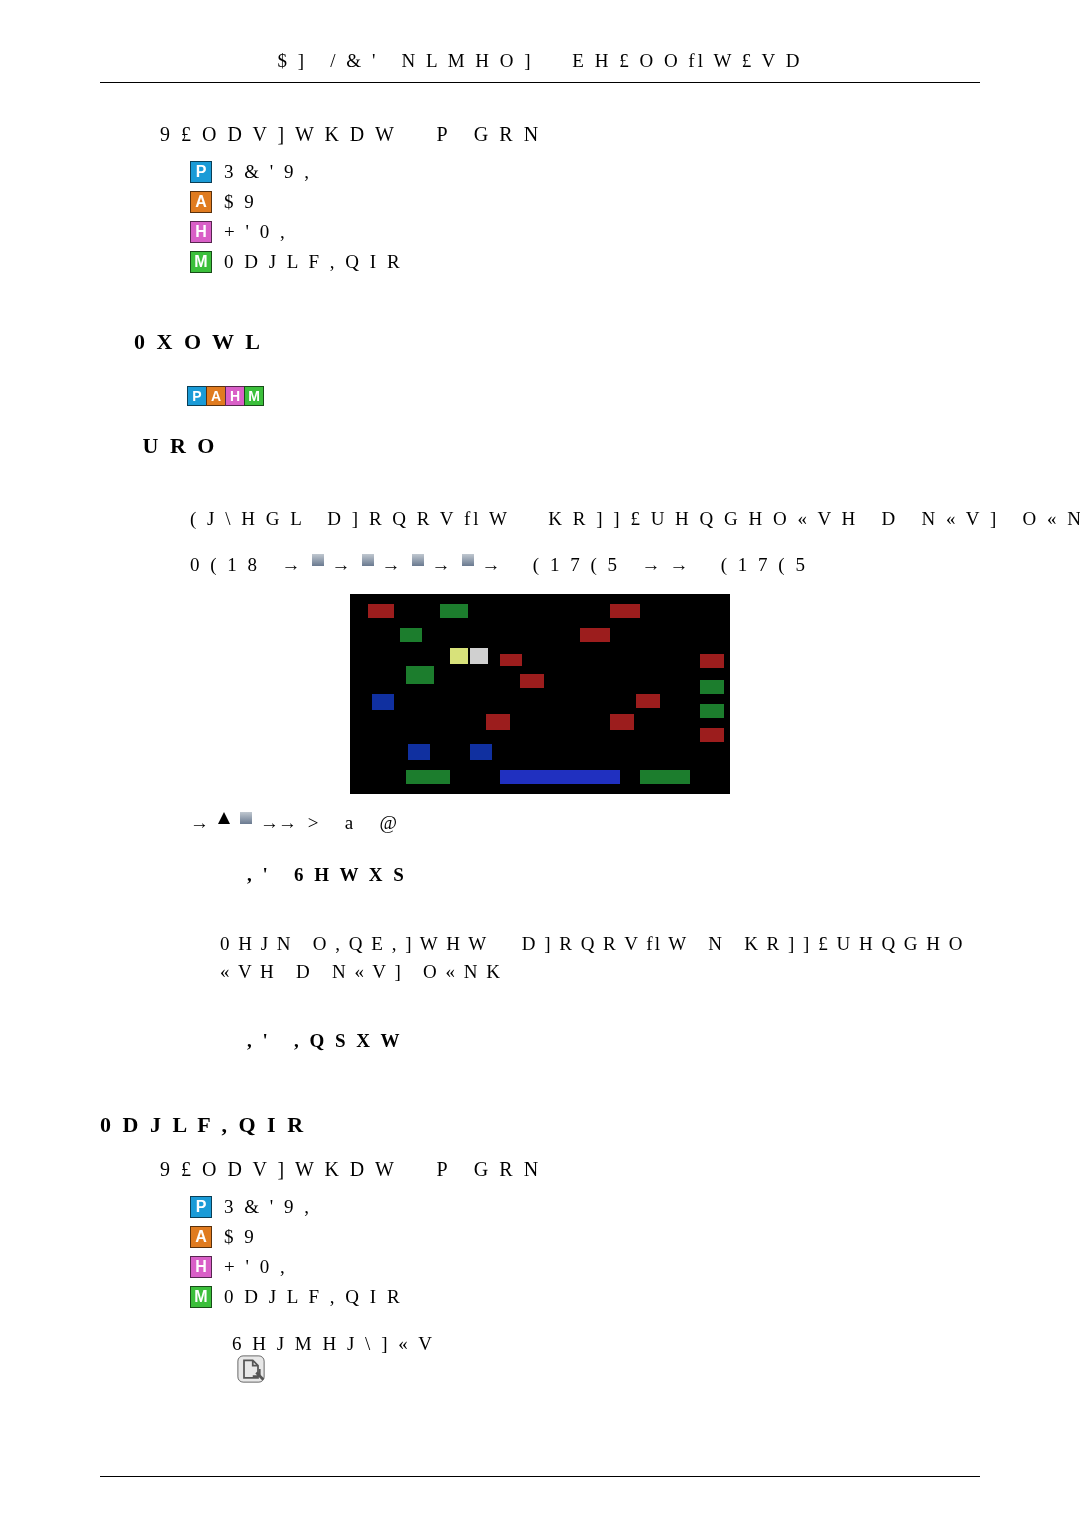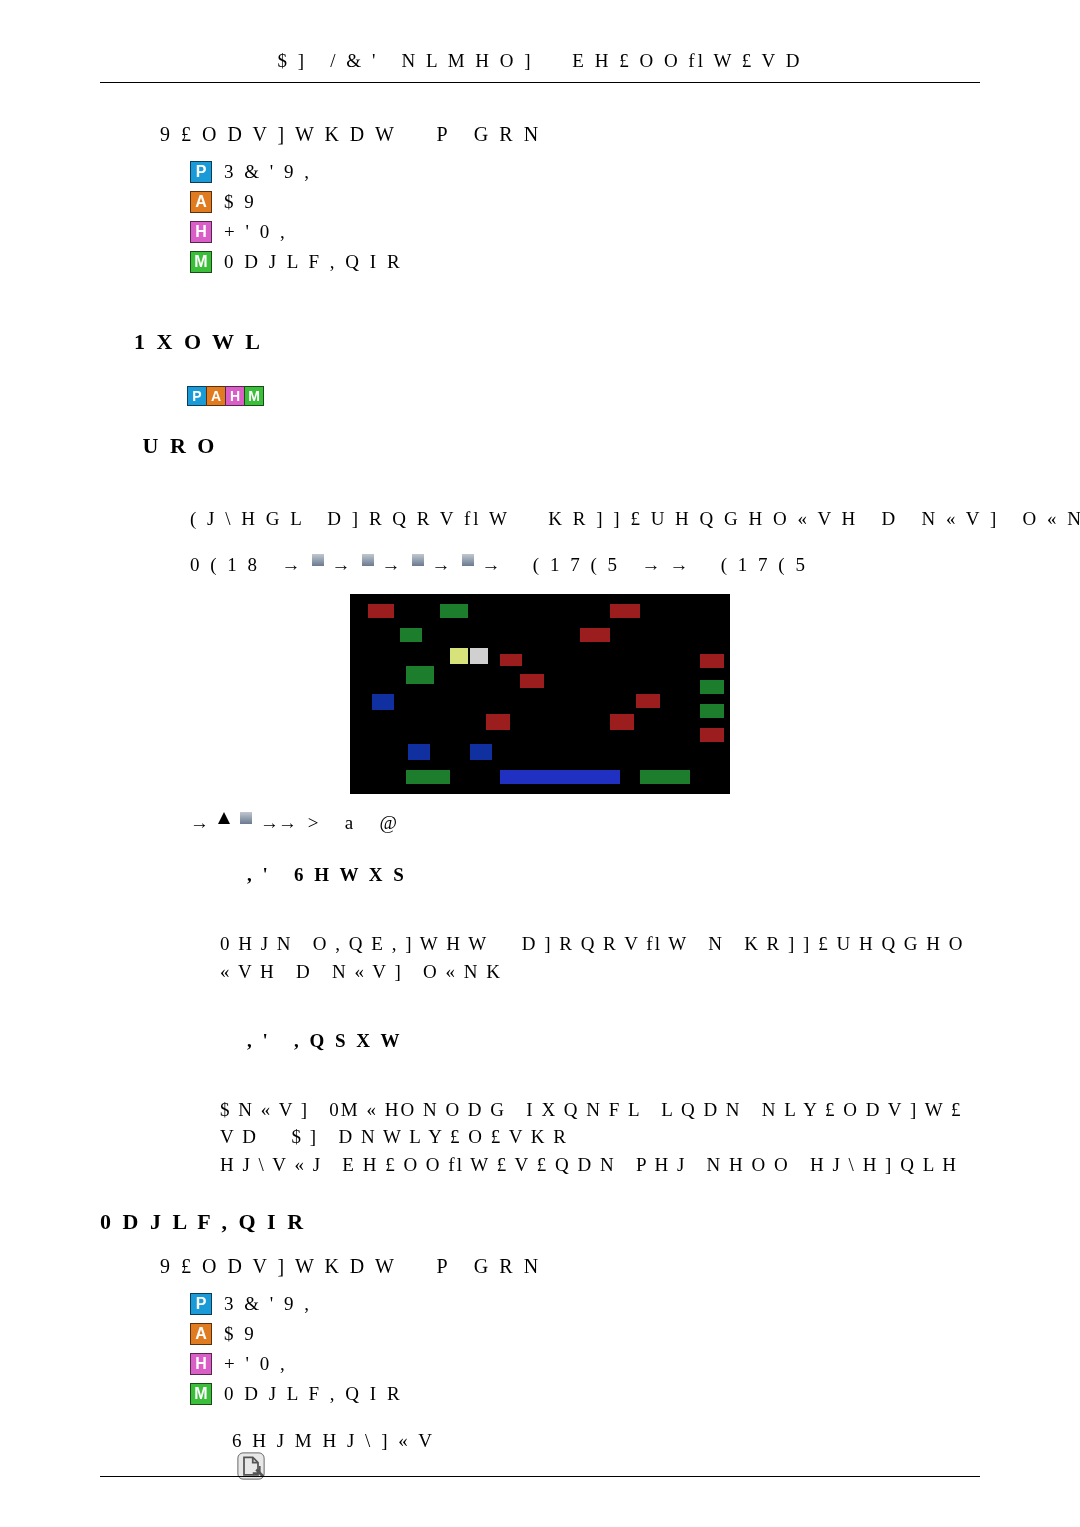--- a/index.html
+++ b/index.html
@@ -184,21 +184,21 @@
       <span class="mode-icon icon-H">H</span>
       <span>+ ' 0 ,</span>
     </div>
     <div class="mode-row">
       <span class="mode-icon icon-M">M</span>
       <span>0 D J L F , Q I R</span>
     </div>
   </div>
 
   <h2>
-    <span>1 X O W L   </span>
+    <span>0 X O W L   </span>
     <span class="h2-inline-icons">
       <span class="mode-icon icon-P">P</span><span class="mode-icon icon-A">A</span><span class="mode-icon icon-H">H</span><span class="mode-icon icon-M">M</span>
     </span>
     <span> U R O</span>
   </h2>
 
   <div class="body-para">( J \ H G L   D ] R Q R V fl W     K R ] ] £ U H Q G H O « V H   D   N « V ]   O « N K H ]</div>
 
   <div class="menu-line">
     <span>0 ( 1 8  </span>
@@ -247,22 +247,20 @@
     <span style="margin-left:-10px;">→ &gt;   a   @</span>
   </div>
 
   <div class="step">
     <span class="label">, '   6 H W X S</span>
   </div>
   <div class="step">0 H J N   O , Q E , ] W H W     D ] R Q R V fl W   N   K R ] ] £ U H Q G H O « V H   D   N « V ]   O « N K</div>
   <div class="step">
     <span class="label">, '   , Q S X W</span>
   </div>
-  <div class="step">$ N « V ]   0M « HO N O D G   I X Q N F L   L Q D N   N L Y £ O D V ] W £ V D     $ ]   D N W L Y £ O £ V K R
-H J \ V « J   E H £ O O fl W £ V £ Q D N   P H J   N H O O   H J \ H ] Q L H</div>
 
   <h2>0 D J L F , Q I R</h2>
   <h3>9 £ O D V ] W K D W     P   G R N</h3>
   <div class="modes">
     <div class="mode-row">
       <span class="mode-icon icon-P">P</span>
       <span>3 &amp;       ' 9 ,</span>
     </div>
     <div class="mode-row">
       <span class="mode-icon icon-A">A</span>

